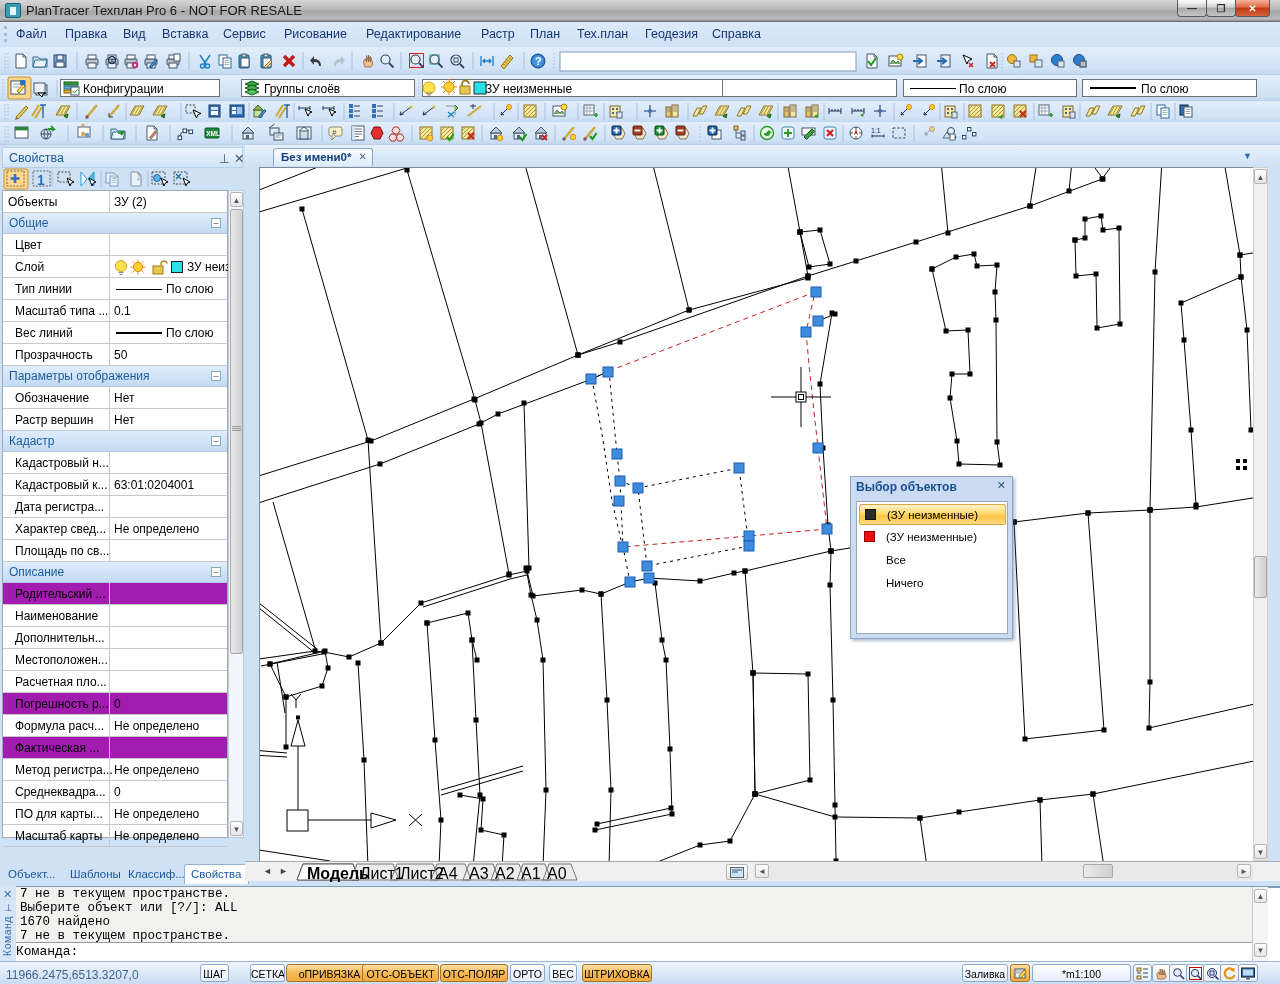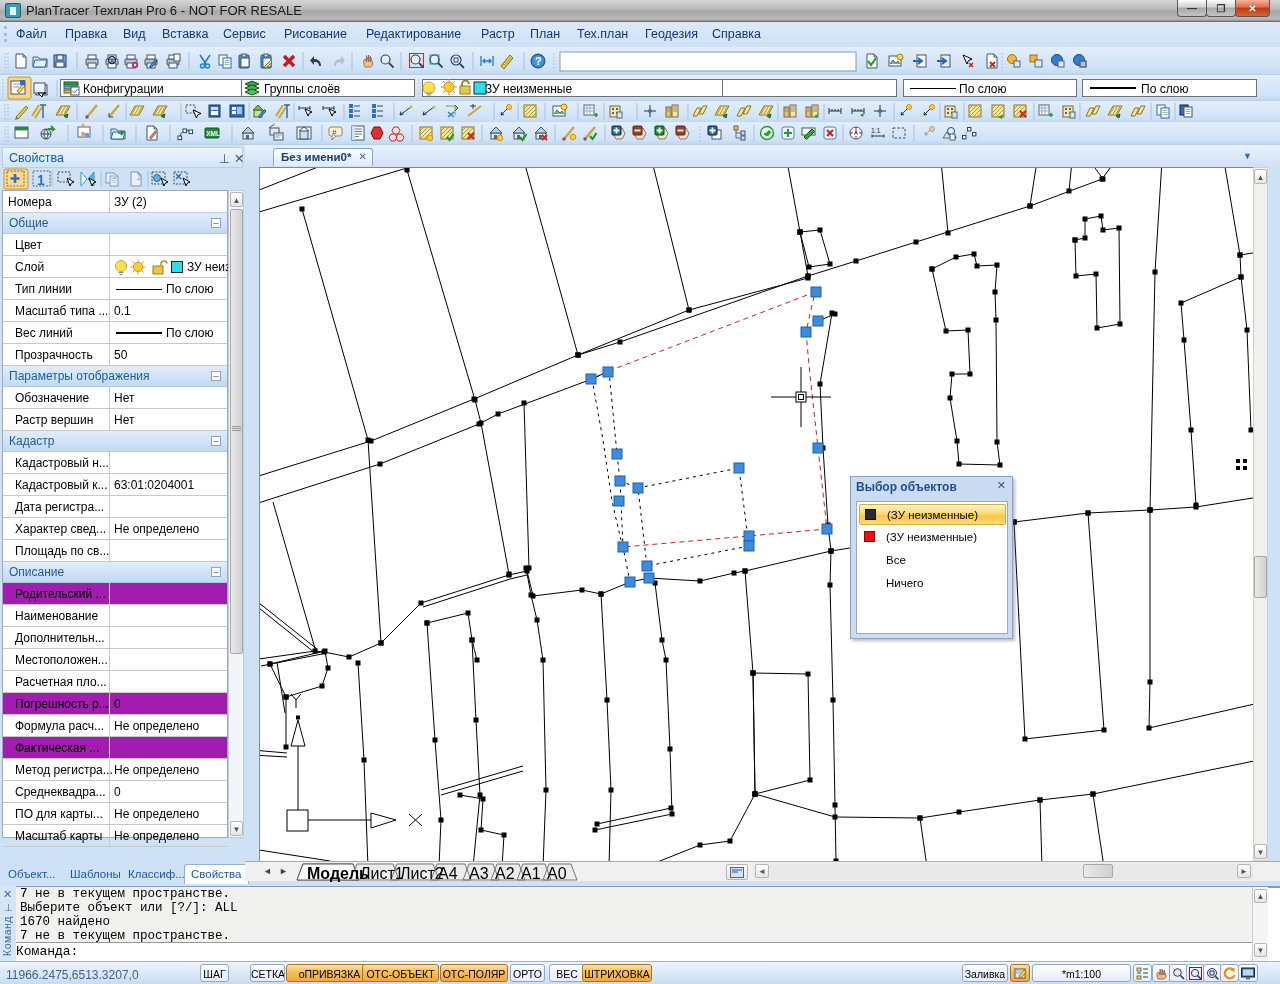--- a/index.html
+++ b/index.html
@@ -254,21 +254,21 @@
       <line x1="352" y1="5" x2="352" y2="23" stroke="#a9c0dd"></line>
       <line x1="401" y1="5" x2="401" y2="23" stroke="#a9c0dd"></line>
       <line x1="473" y1="5" x2="473" y2="23" stroke="#a9c0dd"></line>
       <line x1="524" y1="5" x2="524" y2="23" stroke="#a9c0dd"></line>
       <line x1="554" y1="6" x2="554" y2="24" stroke="#9fbde0" stroke-dasharray="1.5,2"></line>
       <rect x="560" y="5" width="296" height="19" fill="#fff" stroke="#7f9db9"></rect>
       <line x1="1002" y1="6" x2="1002" y2="24" stroke="#9fbde0" stroke-dasharray="1.5,2"></line>
     </svg>
   </div>
 <div id="row3" class="tbrow abs">
-    <div class="combo" style="left:60px;width:205px">
+    <div class="combo" style="left:60px;width:160px">
       <span class="ct" style="left:22px">Конфигурации</span>
     </div>
 <div class="combo" style="left:241px;width:174px">
       <span class="ct" style="left:22px">Группы слоёв</span>
     </div>
 <div class="combo" style="left:422px;width:336px">
       <span class="ct" style="left:62px">ЗУ неизменные</span>
     </div>
 <div class="combo" style="left:722px;width:175px"></div>
 <div class="combo" style="left:903px;width:174px">
@@ -834,21 +834,21 @@
         <g transform="translate(172,3)">
           <rect x="0" y="1" width="13" height="12" fill="none" stroke="#444" stroke-dasharray="2,1.4"></rect>
           <path d="M2 3 l5 5 M7 3 l-5 5" stroke="#2a6a9a" stroke-width="1.4"></path>
           <path d="M9 7 l3 8 1.2 -2.8 2.8 -1.2 Z" fill="#fff" stroke="#000"></path>
         </g>
       </svg>
     </div>
 <div id="pgrid" class="abs">
 <div class="prow" style="top:0">
         <span class="sep"></span>
-        <span class="lb" style="left:5px">Номера</span>
+        <span class="lb" style="left:5px">Объекты</span>
         <span class="vl">ЗУ (2)</span>
       </div>
 <div class="pgroup" style="top:22px">
         <span class="lb">Общие</span>
         <span class="mbox">–</span>
       </div>
 <div class="prow" style="top:43px">
         <span class="sep"></span>
         <span class="lb">Цвет</span>
       </div>
@@ -1190,21 +1190,21 @@
     <div class="sarr" style="left:1px;top:56px;width:13px;height:14px;font-size:8px;line-height:14px">▼</div>
   </div>
 <div id="status" class="abs">
 <span style="position:absolute;left:6px;top:6px;color:#41648e;font-size:12px">11966.2475,6513.3207,0</span>
 <div class="sbtn" style="left:200px;width:29px">ШАГ</div>
 <div class="sbtn" style="left:250px;width:35px">СЕТКА</div>
 <div class="sbtn on" style="left:286px;width:87px">оПРИВЯЗКА</div>
 <div class="sbtn on" style="left:362px;width:77px">ОТС-ОБЪЕКТ</div>
 <div class="sbtn on" style="left:440px;width:68px">ОТС-ПОЛЯР</div>
 <div class="sbtn" style="left:510px;width:35px">ОРТО</div>
-<div class="sbtn" style="left:549px;width:36px">ВЕС</div>
+<div class="sbtn" style="left:549px;width:28px">ВЕС</div>
 <div class="sbtn on" style="left:582px;width:70px">ШТРИХОВКА</div>
 <div class="sbtn" style="left:962px;width:46px">Заливка</div>
 <div class="sbtn on" style="left:1010px;width:20px">
       <svg width="13" height="13" style="position:absolute;left:3px;top:2px">
         <rect x="1" y="2" width="10" height="9" fill="#f5f9ff" stroke="#456"></rect>
         <path d="M2 4h8M2 6h5" stroke="#89a"></path>
         <path d="M7 11 L12 5 L10 3 L5 9 Z" fill="#ffd84d" stroke="#987410"></path>
       </svg>
     </div>
 <div class="sbtn" style="left:1032px;width:99px;text-align:center">*m1:100</div>

